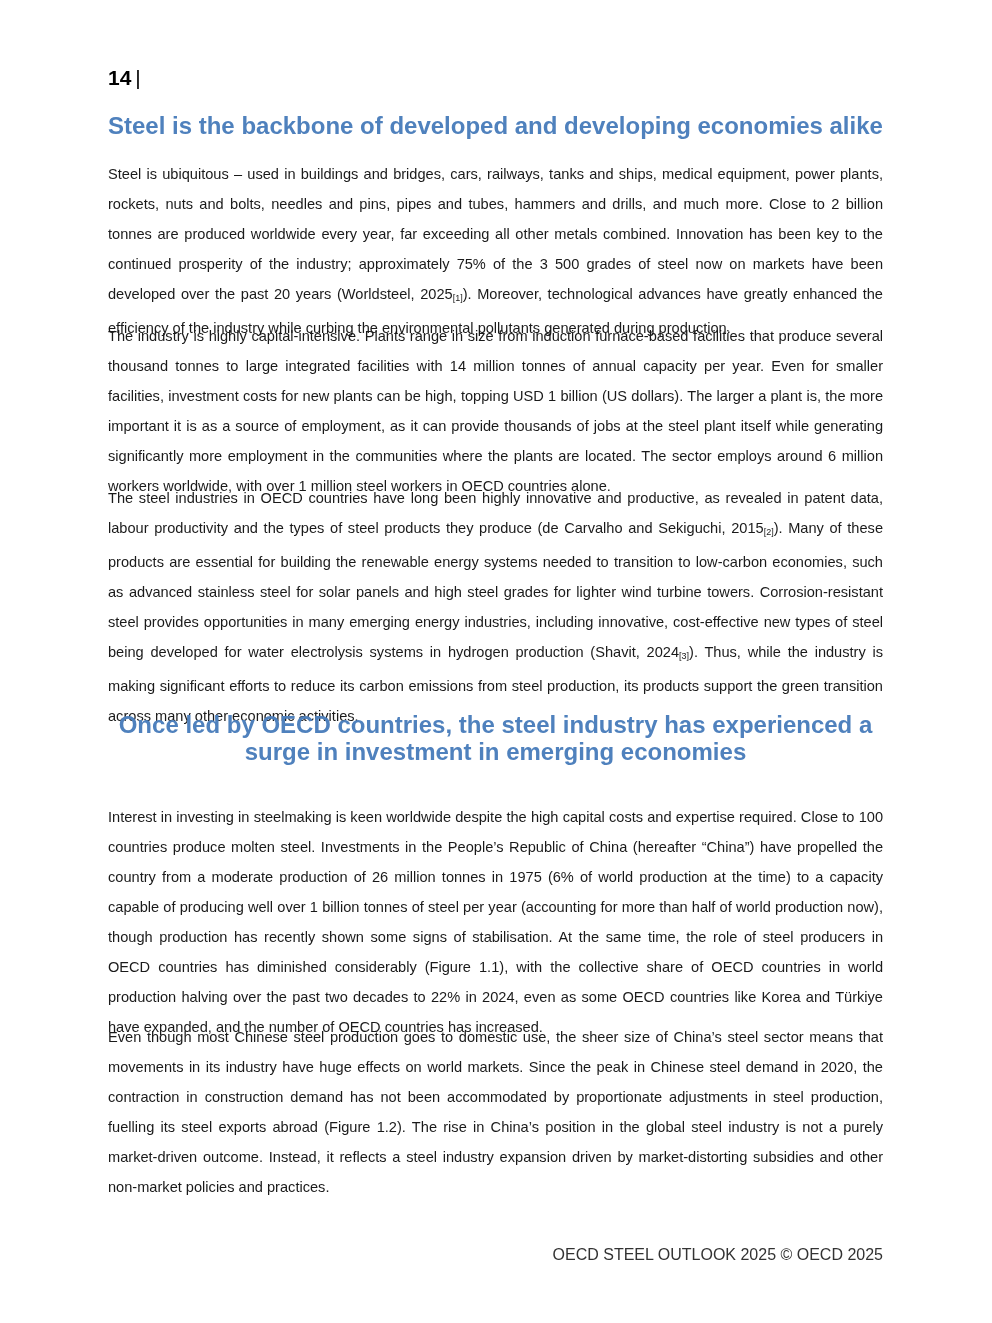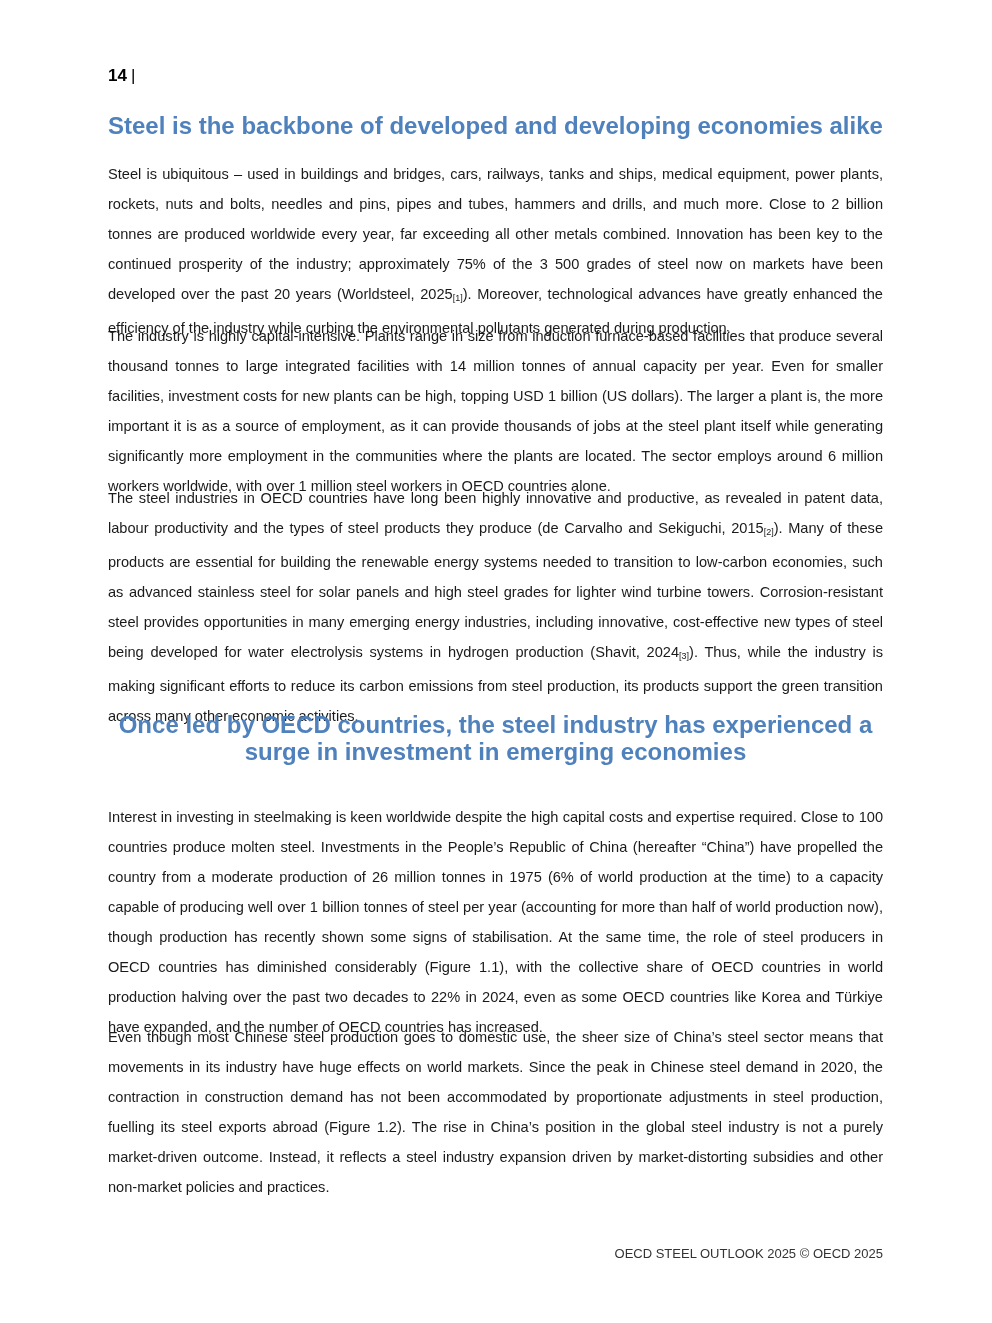--- a/index.html
+++ b/index.html
@@ -1,29 +1,29 @@
 <!DOCTYPE html>
 <html><head>
 <meta charset="utf-8">
 <style>
   html, body { margin: 0; padding: 0; background: #ffffff; }
   body { width: 992px; height: 1323px; position: relative; overflow: hidden; font-family: "Liberation Sans", sans-serif; color: #1a1a1a; }
-  .page-num { position: absolute; left: 108px; top: 66px; font-size: 17px; font-weight: bold; color: #000; }
+  .page-num { position: absolute; left: 108px; top: 66px; font-size: 21px; font-weight: bold; color: #000; }
   .page-num .bar { font-weight: normal; margin-left: 4px; }
   .heading { position: absolute; left: 108px; width: 775px; font-size: 24px; font-weight: bold; color: #4f81bd; line-height: 27px; margin: 0; }
   .h1 { top: 112px; }
   .h2 { top: 711px; text-align: center; }
   .para { position: absolute; left: 108px; width: 775px; font-size: 14.6px; line-height: 30px; text-align: justify; margin: 0; }
   .p1 { top: 159px; }
   .p2 { top: 321px; }
   .p3 { top: 483px; }
   .p4 { top: 789px; margin-top: 13px; }
   .p5 { top: 1022px; }
   sub.ref { font-size: 9px; vertical-align: -2px; }
-  .footer { position: absolute; right: 109px; top: 1246px; font-size: 13px; color: #333; }
+  .footer { position: absolute; right: 109px; top: 1246px; font-size: 16px; color: #333; }
 </style>
 </head>
 <body>
 
 <div class="page-num">
   <span>14</span><span class="bar">|</span>
 </div>
 
 <h2 class="heading h1">Steel is the backbone of developed and developing economies alike</h2>
 

